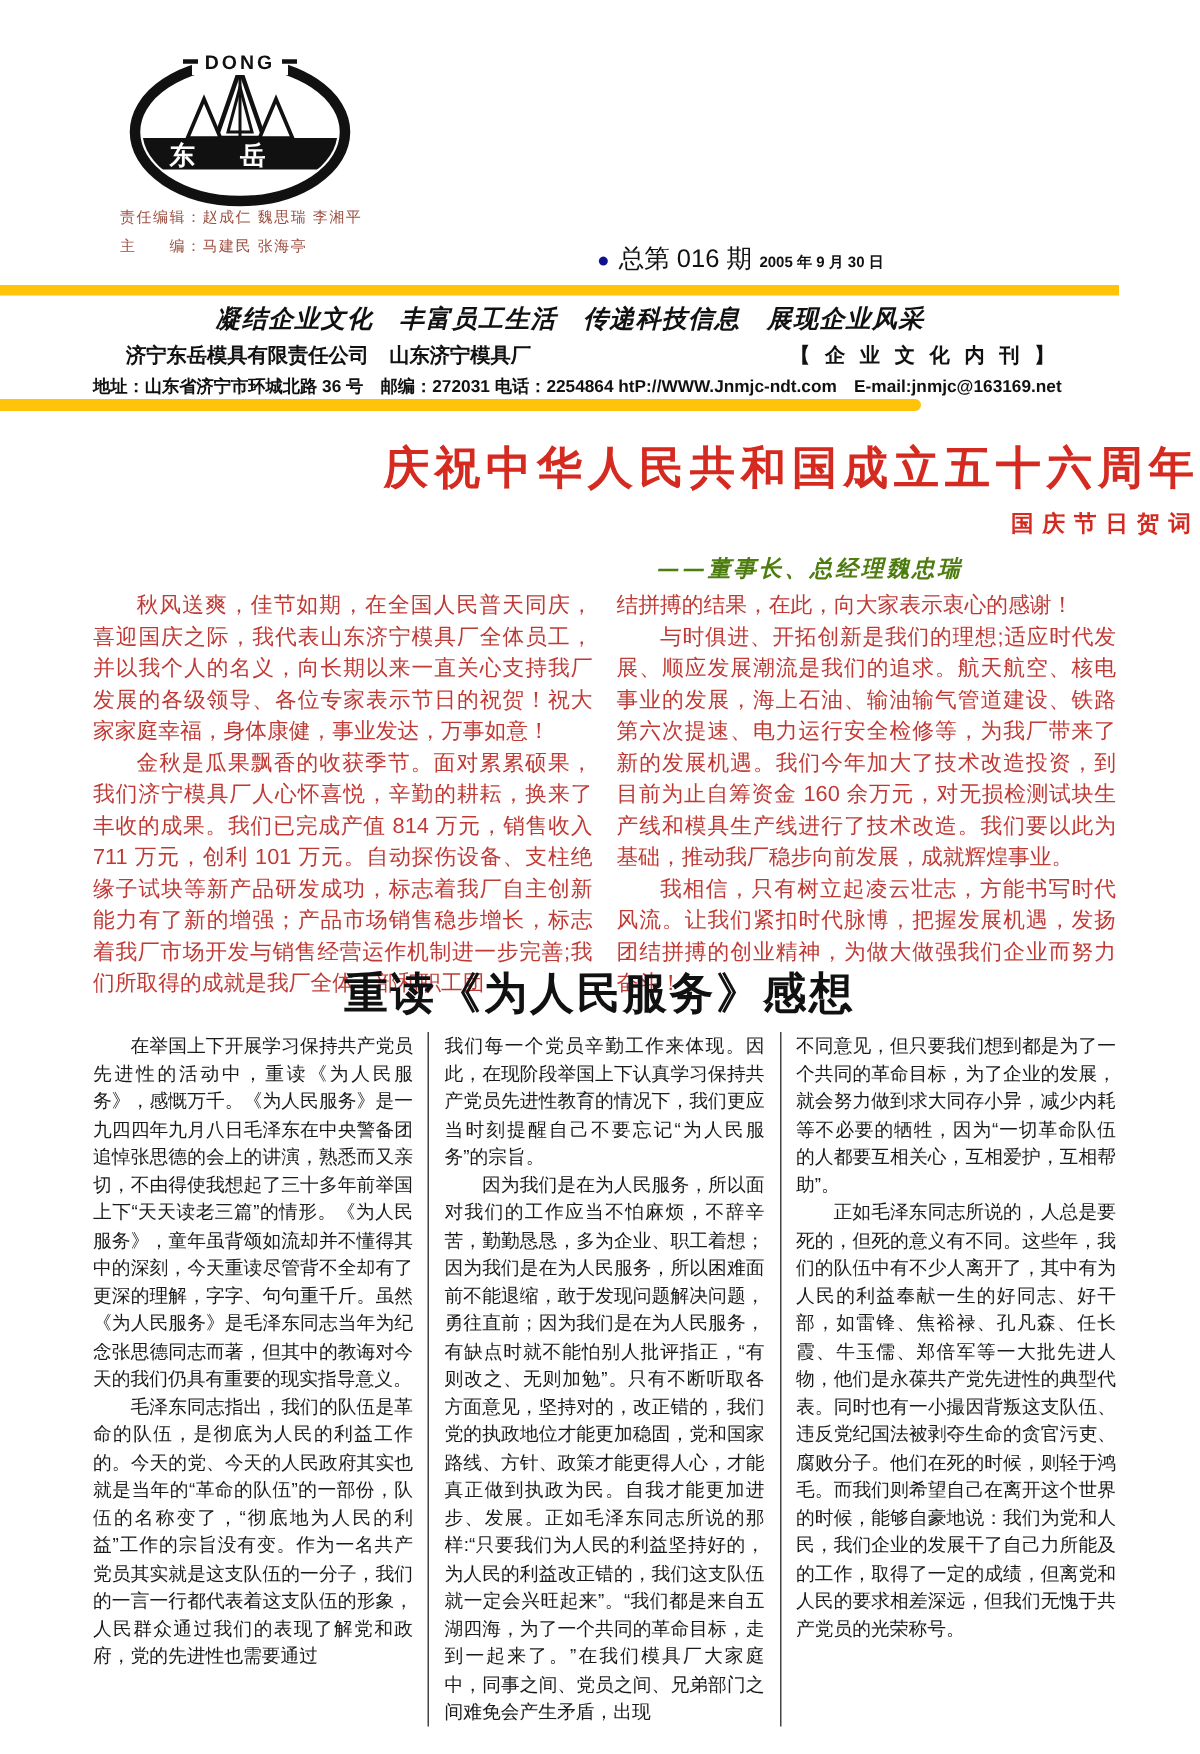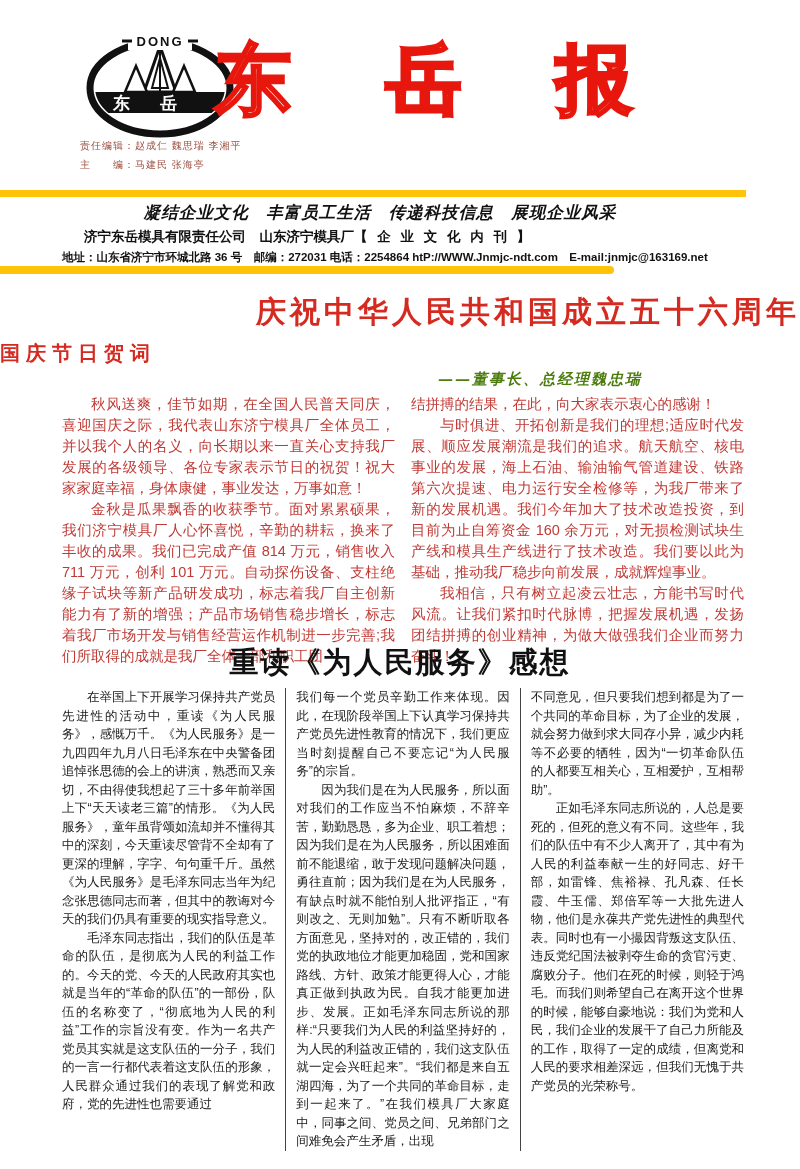--- a/index.html
+++ b/index.html
@@ -20,34 +20,34 @@
   .issue{position:absolute;left:398px;top:161px;font-size:17px;color:#111;white-space:nowrap;}
   .issue .bullet{color:#10128c;font-size:14px;margin-right:6px;}
   .issue .date{font-size:10px;font-weight:bold;margin-left:5px;}
   .bar{position:absolute;background:#ffc40a;}
   .bar1{left:0;top:190px;width:746px;height:7px;}
   .bar2{left:0;top:266px;width:614px;height:8px;border-radius:0 5px 5px 0;}
   .slogan{
     position:absolute;left:0;top:202px;width:760px;text-align:center;
     font-size:16.5px;font-weight:bold;font-style:italic;color:#111;letter-spacing:1px;
   }
-  .company-row{position:absolute;left:84px;top:228px;width:622px;display:flex;}
+  .company-row{position:absolute;left:84px;top:228px;width:622px;display:flex;justify-content:space-between;}
   .company{font-size:13.5px;font-weight:bold;color:#111;}
   .journal-tag{font-size:13.5px;font-weight:bold;color:#111;letter-spacing:3px;}
   .address{position:absolute;left:62px;top:250px;width:680px;font-size:11.5px;font-weight:bold;color:#111;white-space:nowrap;}
 
   
   .a1-headline{
     position:absolute;left:0;top:292px;width:800px;text-align:right;
     font-size:30px;font-weight:bold;color:#d42a20;letter-spacing:4px;
     font-family:"DejaVu Serif",serif;
   }
   .a1-subhead{
-    position:absolute;left:0;top:340px;width:800px;text-align:left;
-    font-size:20px;font-weight:bold;color:#d42a20;letter-spacing:6px;
+    position:absolute;left:0;top:340px;width:800px;text-align:right;
+    font-size:15px;font-weight:bold;color:#d42a20;letter-spacing:6px;
     font-family:"DejaVu Serif",serif;
   }
   .a1-byline{
     position:absolute;right:158px;top:370px;
     font-size:15px;font-weight:bold;font-style:italic;color:#4d7c0f;letter-spacing:2px;
     font-family:"DejaVu Serif",serif;
   }
   .a1-cols{position:absolute;left:62px;top:394px;width:682px;display:flex;gap:16px;align-items:flex-end;}
   .a1-col{flex:1;font-size:14.5px;line-height:21px;color:#c03a35;text-align:justify;}
   .a1-col p{margin:0;}
@@ -89,27 +89,29 @@
     <path d="M76 4 L79 12 L73 12 Z" fill="#111"></path>
 
     <rect x="44" y="1" width="64" height="17" fill="#ffffff"></rect>
     <line x1="38" y1="9" x2="48" y2="9" stroke="#111" stroke-width="3"></line>
     <line x1="104" y1="9" x2="114" y2="9" stroke="#111" stroke-width="3"></line>
     <text x="76" y="14" text-anchor="middle" font-size="13" font-weight="bold" letter-spacing="2" fill="#111">DONG</text>
 
     <text x="76" y="77" text-anchor="middle" font-size="17" font-weight="bold" letter-spacing="30" fill="#ffffff">东岳</text>
   </svg>
 
-  <div class="paper-title">东 岳 报</div>
 
   <div class="editors">
     <div><span>责任编辑：</span><span>赵成仁  魏思瑞  李湘平</span></div>
     <div><span>主　　编：</span><span>马建民  张海亭</span></div>
   </div>
 
+  <div class="issue">
+    <span class="bullet">●</span><span>总第 016 期</span><span class="date">2005 年 9 月 30 日</span>
+  </div>
 
   <div class="bar bar1"></div>
 
   <div class="slogan">凝结企业文化　丰富员工生活　传递科技信息　展现企业风采</div>
 
   <div class="company-row">
     <span class="company">济宁东岳模具有限责任公司　山东济宁模具厂</span>
     <span class="journal-tag">【 企 业 文 化 内 刊 】</span>
   </div>
 

